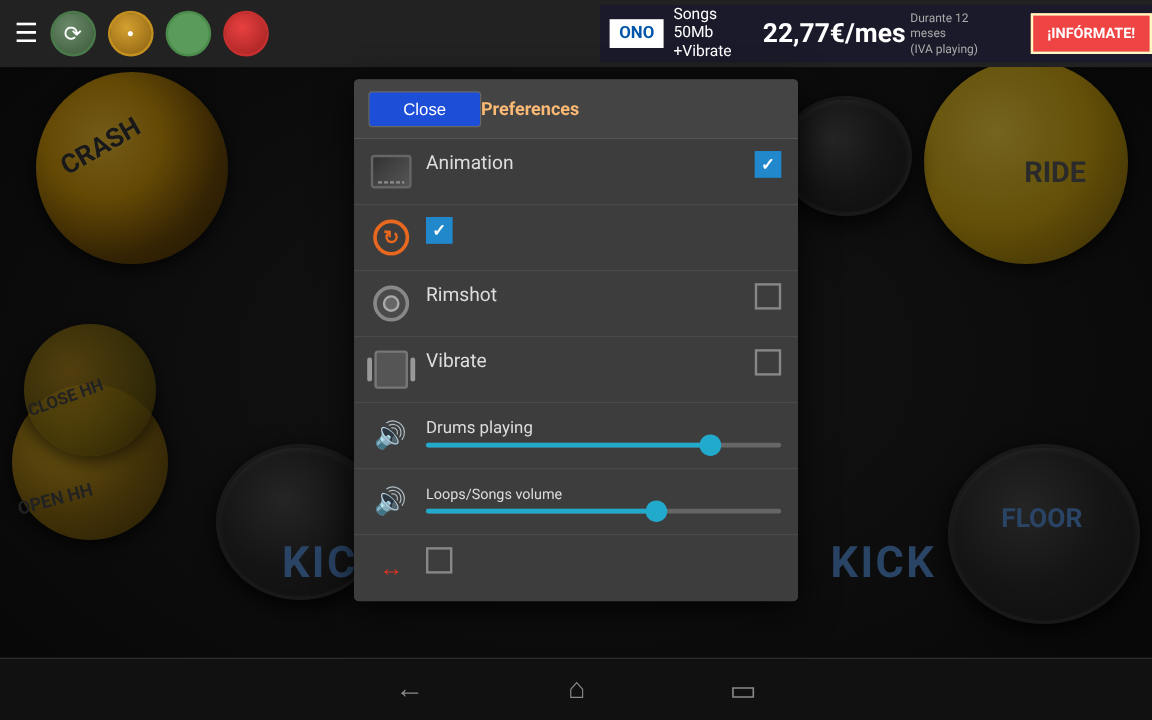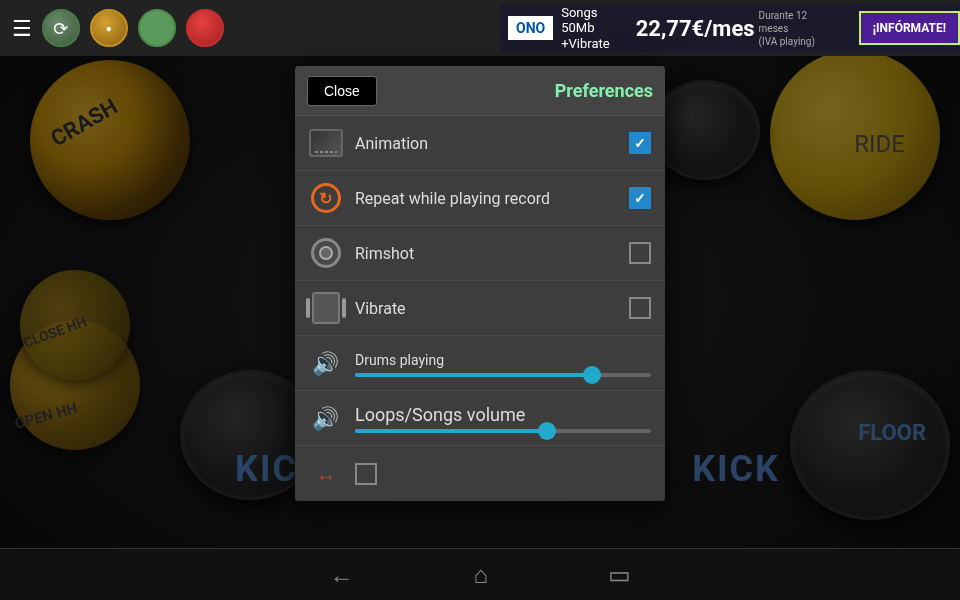--- a/index.html
+++ b/index.html
@@ -41,21 +41,21 @@
       text-shadow: 1px 1px 2px rgba(255,255,255,0.1);
     }
     .cymbal-ride {
       width: 170px; height: 170px;
       top: 50px; right: 20px;
       background: radial-gradient(circle at 35% 35%, #e8c840, #c8a010, #6a5008);
     }
     .cymbal-ride-label {
       position: absolute;
       top: 130px; right: 55px;
-      color: #555; font-size: 24px; font-weight: normal;
+      color: #555; font-size: 24px; font-weight: bold;
     }
     .cymbal-hihat-open {
       width: 130px; height: 130px;
       bottom: 150px; left: 10px;
       background: radial-gradient(circle at 35% 35%, #d4a820, #8a6812, #4a3808);
     }
     .cymbal-hihat-close {
       width: 110px; height: 110px;
       bottom: 220px; left: 20px;
       background: radial-gradient(circle at 35% 35%, #c89820, #887010, #483808);
@@ -85,21 +85,21 @@
     .drum-snare {
       width: 140px; height: 130px;
       bottom: 100px; left: 180px;
     }
     .drum-floor {
       width: 160px; height: 150px;
       bottom: 80px; right: 10px;
     }
     .drum-floor-label {
       position: absolute;
-      bottom: 155px; right: 34px;
+      bottom: 155px; right: 58px;
       color: #5588cc; font-size: 22px; font-weight: bold;
     }
     .drum-tom1 {
       width: 110px; height: 100px;
       top: 80px; right: 200px;
     }
     .drum-tom2 {
       width: 110px; height: 100px;
       top: 80px; right: 340px;
     }
@@ -189,26 +189,26 @@
       font-size: 22px;
       font-weight: bold;
       margin: 0 4px;
     }
     .ad-price-detail {
       color: #aaa;
       font-size: 10px;
       line-height: 1.3;
     }
     .ad-btn {
-      background: #4c1d95;
+      background: #ef4444;
       color: #fff;
       font-weight: bold;
       font-size: 12px;
       padding: 8px 12px;
-      border: 2px solid #bef264;
+      border: 2px solid #fef9c3;
       margin-left: 22px;
       cursor: pointer;
     }
 
     
     .bottom-bar {
       position: absolute;
       bottom: 0; left: 0; right: 0;
       height: 52px;
       background: #111;
@@ -245,41 +245,40 @@
     }
     .prefs-header {
       background: #444;
       display: flex;
       align-items: center;
       padding: 0 12px;
       height: 50px;
       border-bottom: 1px solid #555;
     }
     .close-btn {
-      background: #000000;
+      background: #1d4ed8;
       border: 1px solid #666;
       color: #fff;
-      padding: 6px 16px;
+      padding: 6px 28px;
       border-radius: 3px;
       font-size: 14px;
       cursor: pointer;
     }
     .prefs-title {
       flex: 1;
-      text-align: right;
-      color: #86efac;
-      font-size: 18px;
+      text-align: left;
+      color: #fdba74;
+      font-size: 15px;
       font-weight: bold;
     }
     .prefs-list {
       background: #3d3d3d;
     }
     .pref-item {
       display: flex;
-      align-items: center;
       padding: 10px 14px;
       border-bottom: 1px solid #4a4a4a;
       gap: 12px;
       min-height: 55px;
     }
     .pref-item:last-child { border-bottom: none; }
     .pref-icon {
       width: 34px; height: 34px;
       display: flex; align-items: center; justify-content: center;
       flex-shrink: 0;
@@ -483,21 +482,20 @@
           <div class="icon-animation"></div>
         </div>
         <span class="pref-label">Animation</span>
         <div class="checkbox checked"></div>
       </div>
 
       <div class="pref-item">
         <div class="pref-icon">
           <div class="icon-repeat"></div>
         </div>
-        <span class="pref-label">Repeat while playing record</span>
         <div class="checkbox checked"></div>
       </div>
 
       <div class="pref-item">
         <div class="pref-icon">
           <div class="icon-rimshot"></div>
         </div>
         <span class="pref-label">Rimshot</span>
         <div class="checkbox"></div>
       </div>
@@ -521,21 +519,21 @@
             <div class="slider-thumb" style="left:calc(80% - 9px);"></div>
           </div>
         </div>
       </div>
 
       <div class="pref-item">
         <div class="pref-icon">
           <span class="icon-volume-purple">🔊</span>
         </div>
         <div class="slider-container">
-          <span class="pref-label" style="font-size:18px;margin-top:33px;">Loops/Songs volume</span>
+          <span class="pref-label" style="font-size:12px;margin-top:33px;">Loops/Songs volume</span>
           <div class="slider-track">
             <div class="slider-fill" style="width:65%;"></div>
             <div class="slider-thumb" style="left:calc(65% - 9px);"></div>
           </div>
         </div>
       </div>
 
       <div class="pref-item">
         <div class="pref-icon">
           <span class="icon-immersive">↔</span>

